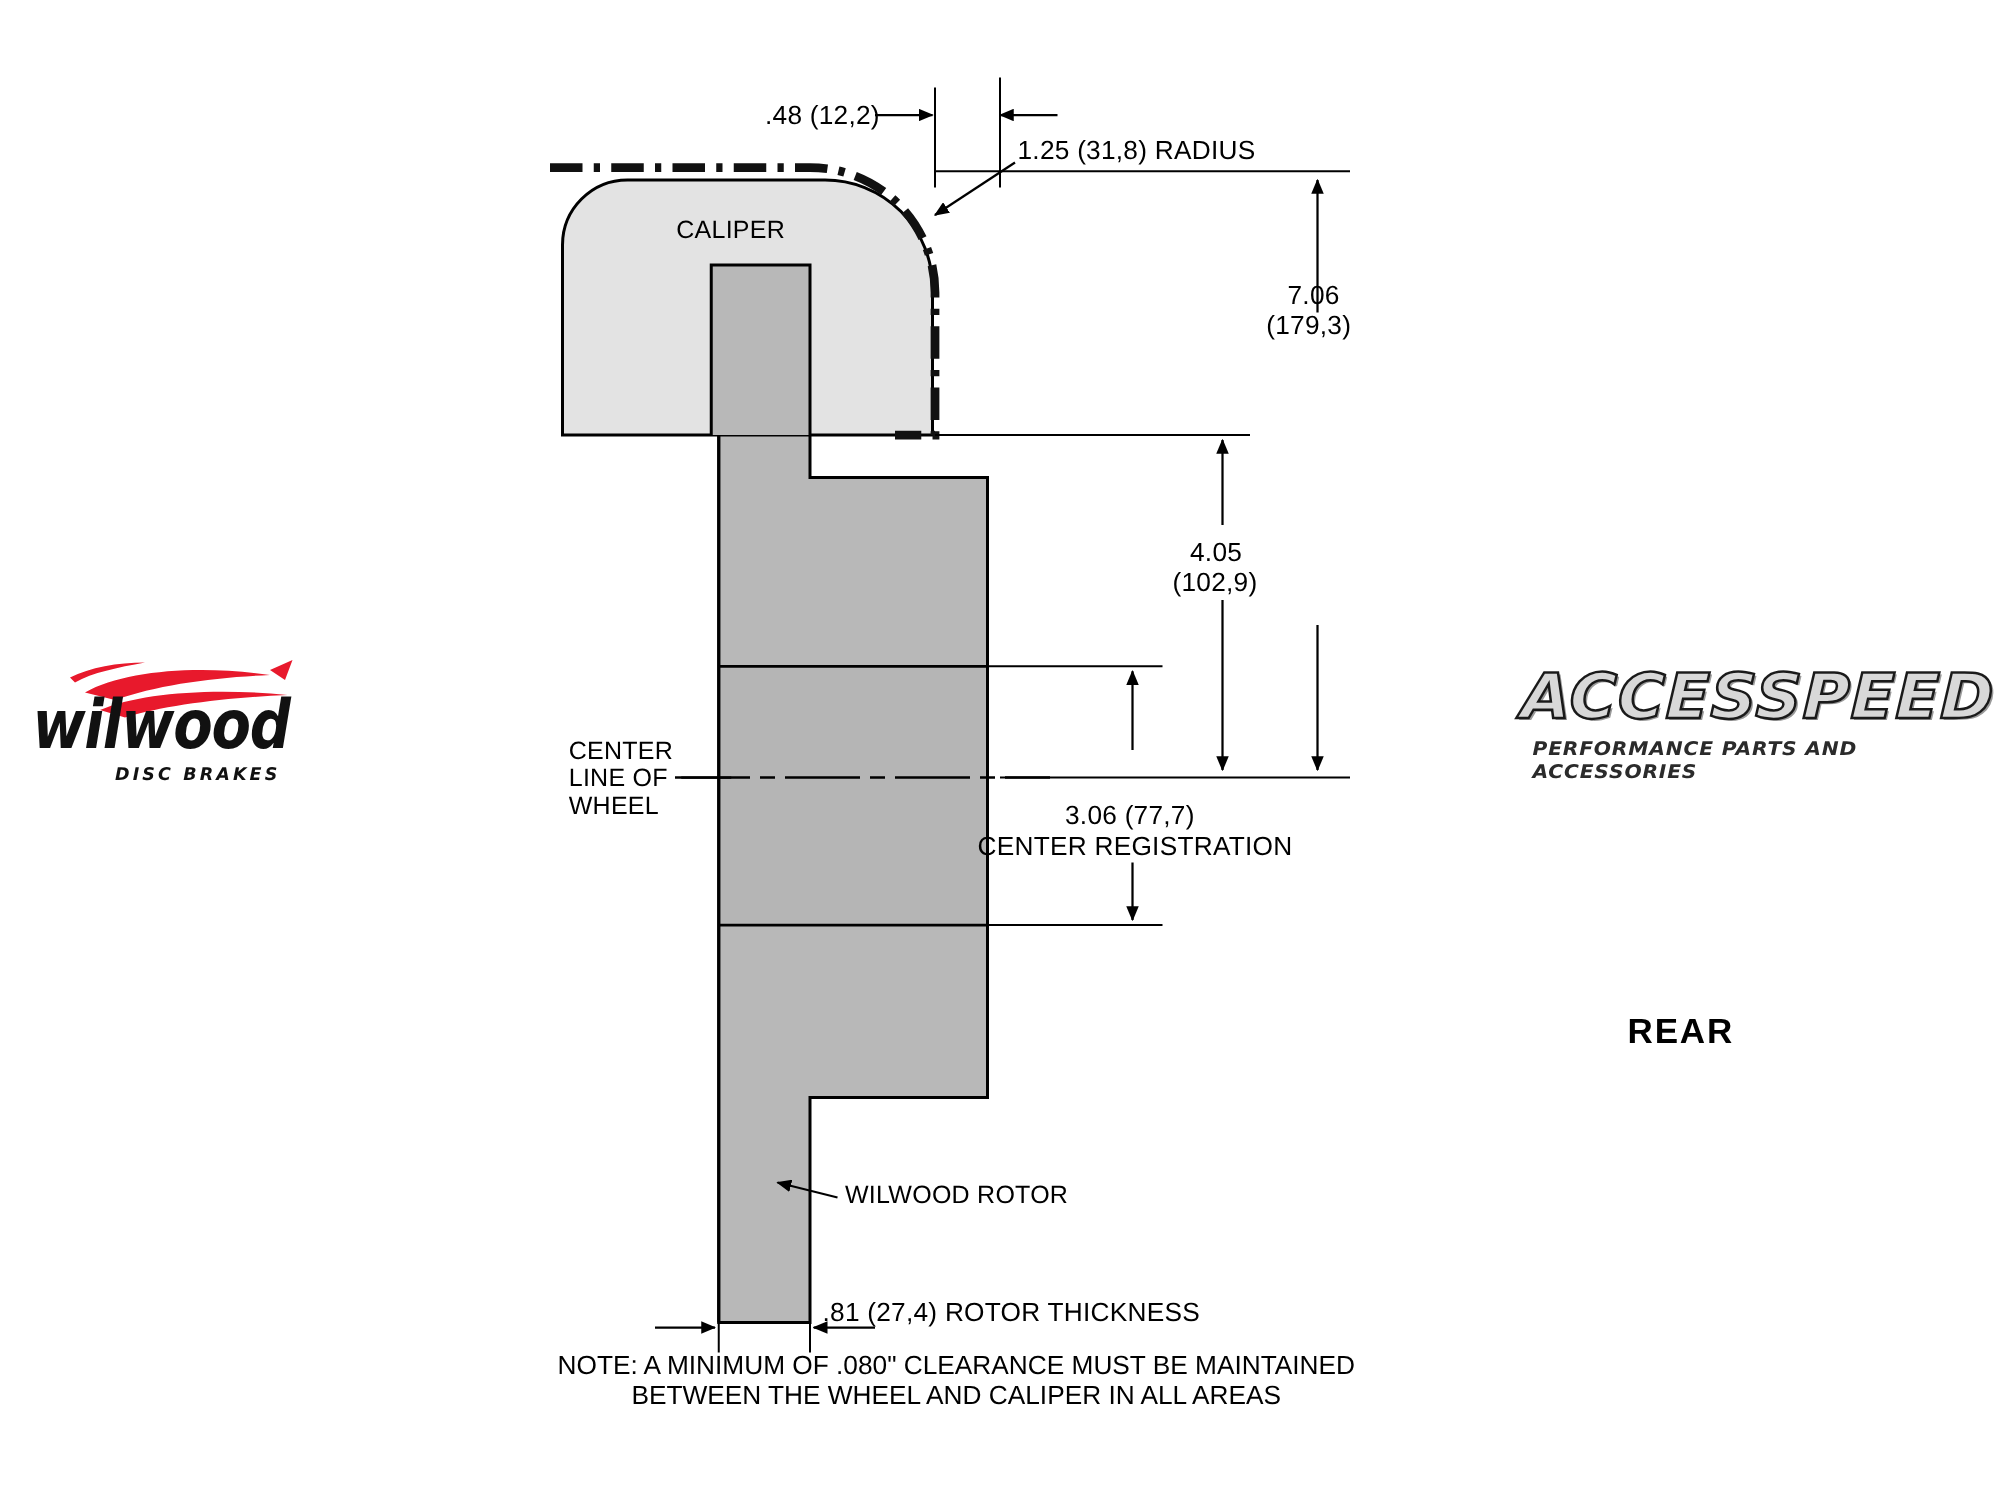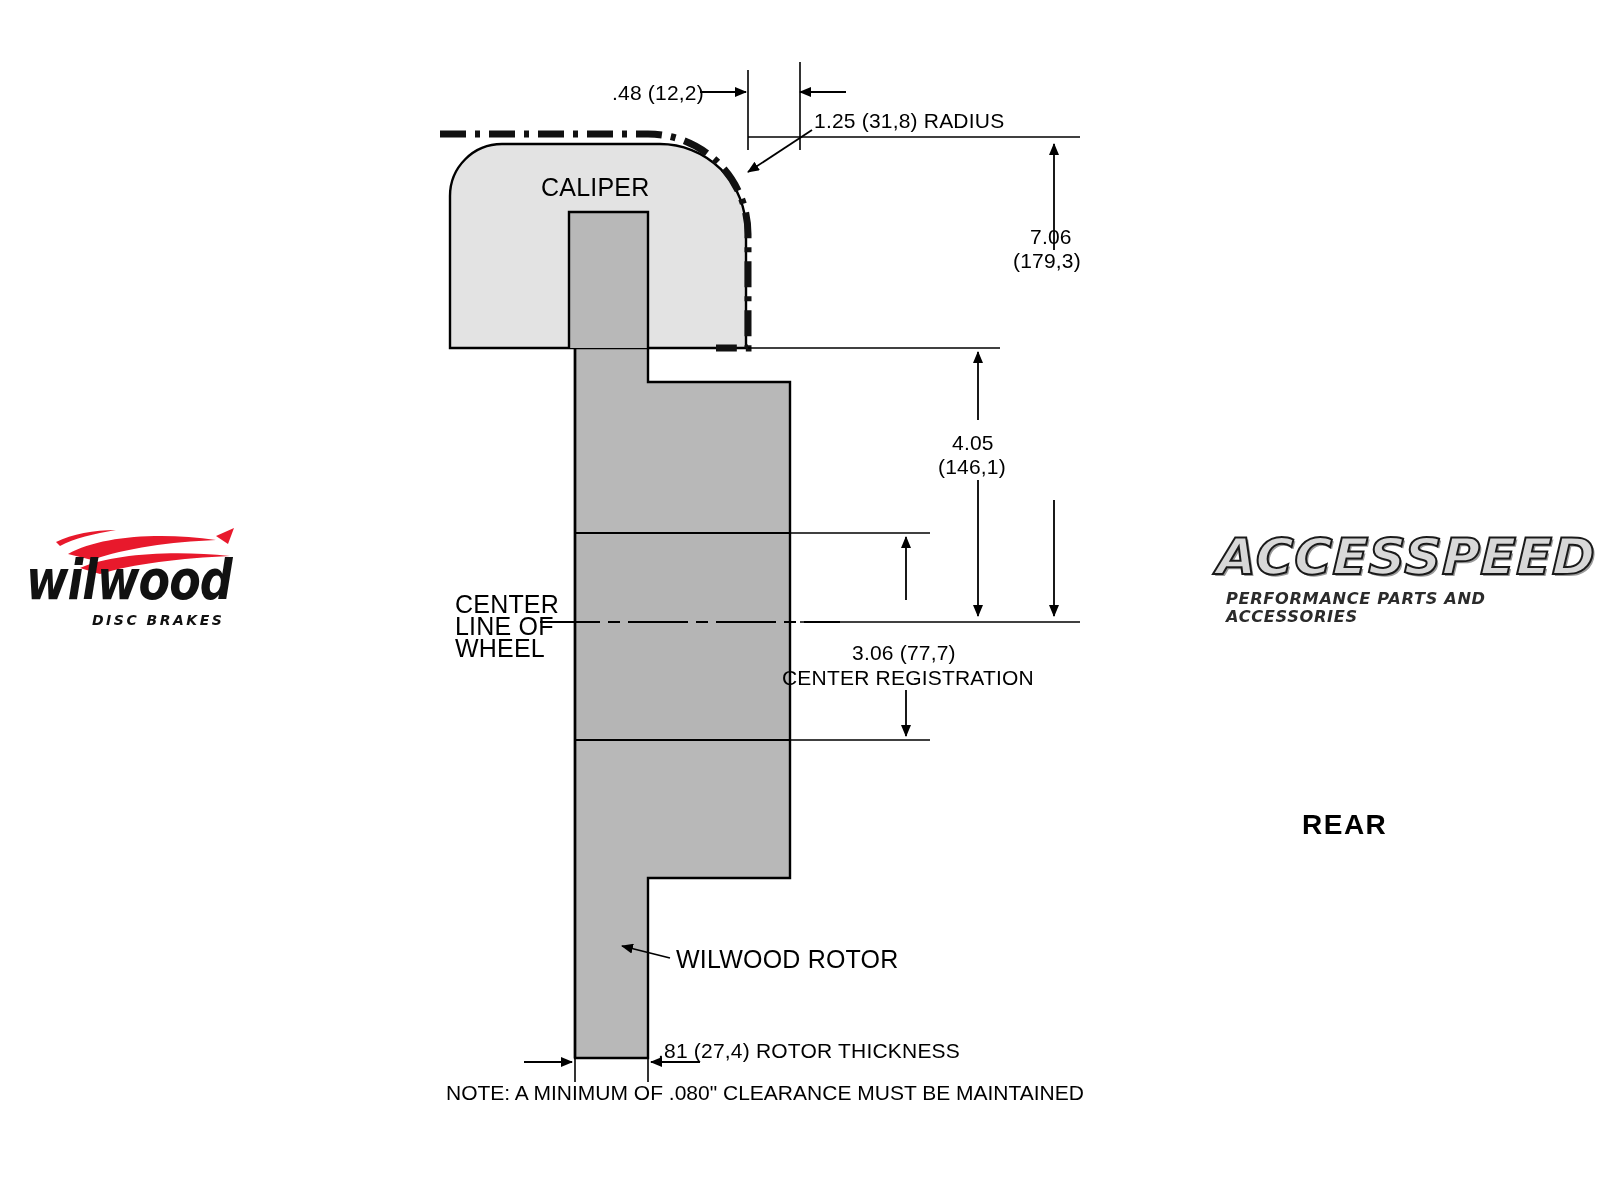--- a/index.html
+++ b/index.html
@@ -32,21 +32,21 @@
     font-family: "Liberation Sans", sans-serif;
     color: #000;
     white-space: pre;
     line-height: 1.22;
   }
   .dim {
     font-size: 21px;
     letter-spacing: 0.2px;
   }
   .lbl {
-    font-size: 25px;
+    font-size: 20px;
     letter-spacing: 0.2px;
     text-align: right;
   }
   .note {
     font-size: 21px;
     text-align: center;
   }
   .rear-label {
     font-size: 28px;
     font-weight: bold;
@@ -227,36 +227,37 @@
   </svg>
 
   <div class="txt dim" style="left:612px; top:80px;">.48 (12,2)</div>
 
   <div class="txt dim" style="left:814px; top:108px;text-align:center;">1.25 (31,8) RADIUS</div>
 
   <div class="txt dim" style="left:1030px; top:224px;">7.06</div>
   <div class="txt dim" style="left:1013px; top:248px;">(179,3)</div>
 
   <div class="txt dim" style="left:952px; top:430px;">4.05</div>
-  <div class="txt dim" style="left:938px; top:454px;">(146,1)</div>
+  <div class="txt dim" style="left:938px; top:454px;">(102,9)</div>
 
   <div class="txt dim" style="left:852px; top:640px;">3.06 (77,7)</div>
   <div class="txt dim" style="left:782px; top:665px;">CENTER REGISTRATION</div>
 
   <div class="txt dim" style="left:658px; top:1038px;">.81 (27,4) ROTOR THICKNESS</div>
 
   <div class="txt lbl" style="left:541px; top:172px;">CALIPER</div>
 
   <div class="txt lbl" style="left:676px; top:944px;">WILWOOD ROTOR</div>
 
   <div class="txt lbl" style="left:455px; top:589px;">CENTER</div>
   <div class="txt lbl" style="left:455px; top:611px;">LINE OF</div>
   <div class="txt lbl" style="left:455px; top:633px;">WHEEL</div>
 
   <div class="txt note" style="left:430px; top:1080px; width:670px;">NOTE: A MINIMUM OF .080" CLEARANCE MUST BE MAINTAINED</div>
+  <div class="txt note" style="left:430px; top:1104px; width:670px;">BETWEEN THE WHEEL AND CALIPER IN ALL AREAS</div>
 
   <div class="txt rear-label" style="left:1302px; top:808px;">REAR</div>
 
   <div id="wilwood-logo">
     <svg viewBox="0 0 300 130">
       <g fill="#e8192c">
         <path d="M48,34 C80,16 140,12 196,20 C150,22 106,28 72,40 Z"></path>
         <path d="M60,48 C92,34 152,30 210,36 C162,38 112,44 80,54 Z"></path>
         <path d="M36,22 C52,14 74,10 96,10 C74,14 54,18 40,26 Z"></path>
         <path d="M196,16 L214,8 L208,24 Z"></path>

